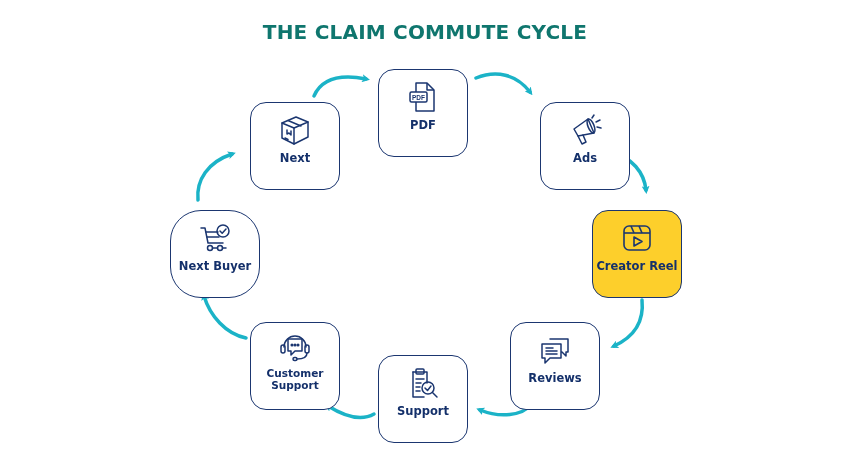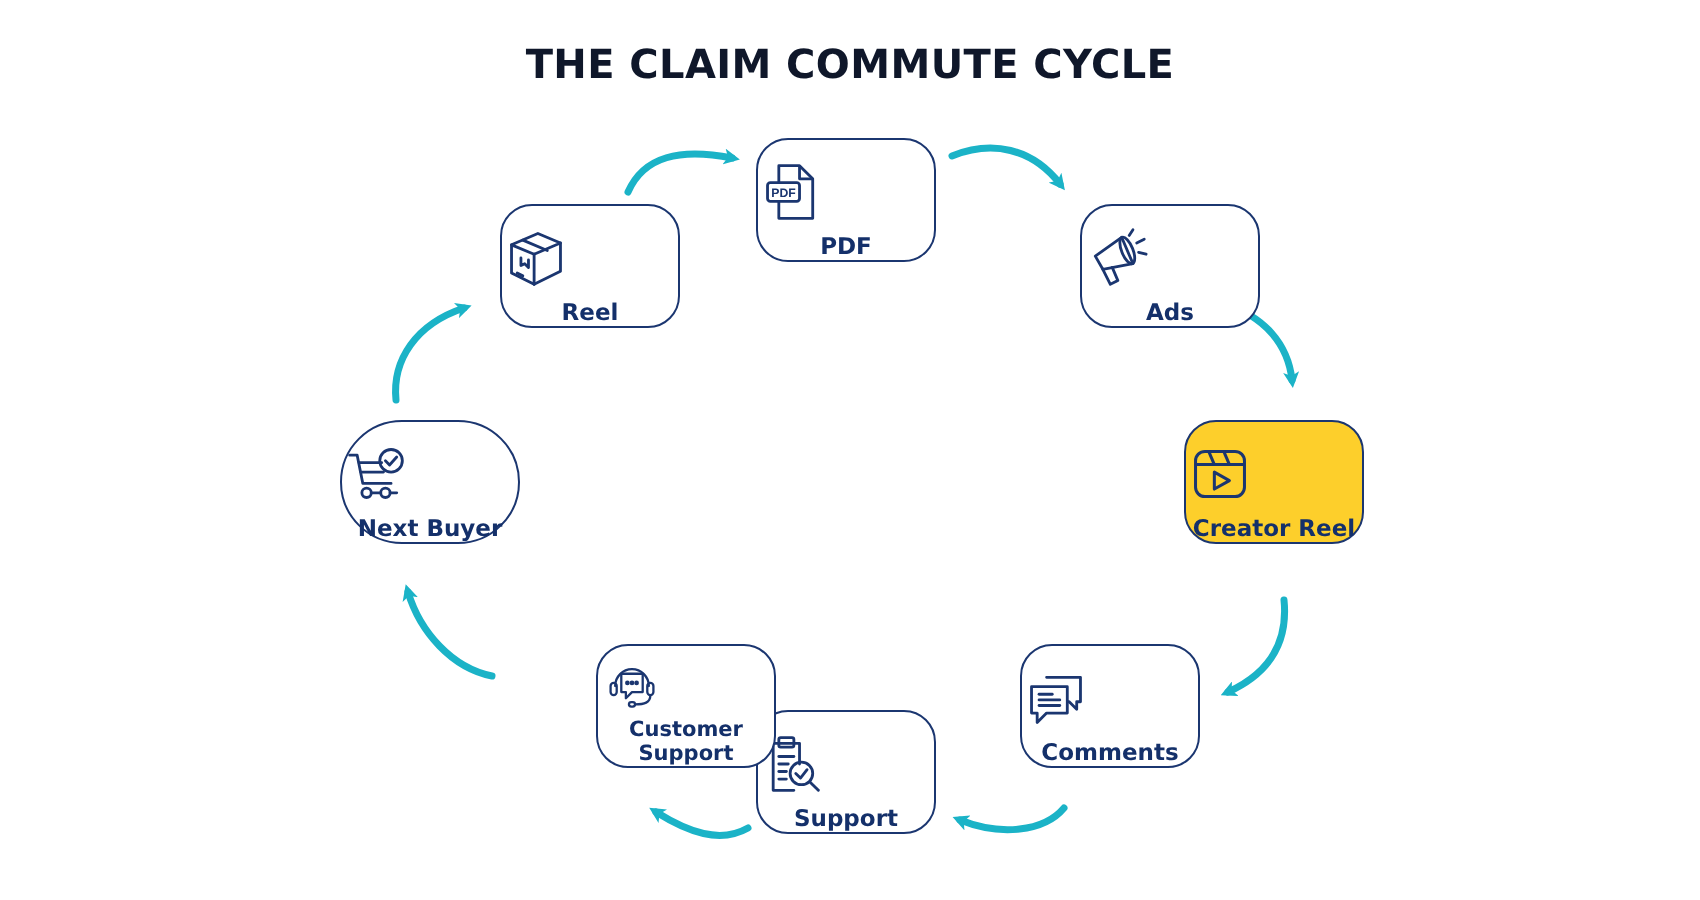--- a/index.html
+++ b/index.html
@@ -1,26 +1,26 @@
 <!DOCTYPE html>
 <html><head>
   <meta charset="utf-8">
   <style>
     html, body { margin: 0; padding: 0; background: #ffffff; }
     body { width: 850px; height: 450px; position: relative; overflow: hidden; font-family: "DejaVu Sans", sans-serif; }
     .title {
       position: absolute; left: 0; width: 850px; top: 20px;
       text-align: center; font-weight: bold; font-size: 20px;
-      color: #0f172a; letter-spacing: 0.2px;
+      color: #0f766e; letter-spacing: 0.2px;
     }
     .node {
-      position: absolute; width: 90px; height: 62px;
+      position: absolute; width: 90px; height: 88px;
       border: 1.5px solid #1b3670; border-radius: 16px;
       background: #ffffff; box-sizing: border-box;
-      display: flex; flex-direction: column; justify-content: flex-start;
+      display: flex; flex-direction: column; align-items: center; justify-content: flex-start;
     }
     .node.highlight { background: #fdcf2b; border-color: #1b3670; }
     .node .icon { width: 34px; height: 34px; margin-top: 10px; display: block; }
     .node .label {
       font-weight: bold; font-size: 11.5px; color: #14306a; text-align: center;
       line-height: 13px; margin-top: 5px; white-space: pre-line;
     }
     .node.two-line .icon { margin-top: 7px; }
     .node.two-line .label { margin-top: 3px; font-size: 10.5px; line-height: 12px; }
     svg.arrows { position: absolute; left: 0; top: 0; width: 850px; height: 450px; pointer-events: none; }
@@ -82,40 +82,40 @@
 </div>
 
 <div class="node" style="left:510px; top:322px;">
   <svg class="icon" viewBox="0 0 34 34" fill="none" stroke="#1b3670" stroke-width="1.5" stroke-linejoin="round" stroke-linecap="round">
     <path d="M12,6 H30 V19 H28 L28,23 L24,19 H23"></path>
     <path d="M4,11 H23 V25 H12 L7,30 V25 H4 Z" fill="#fff"></path>
     <path d="M8,15 H15"></path>
       <path d="M8,18 H19"></path>
       <path d="M8,21 H19"></path>
   </svg>
-  <div class="label">Comments</div>
+  <div class="label">Reviews</div>
 </div>
 
 <div class="node" style="left:378px; top:355px;">
   <svg class="icon" viewBox="0 0 34 34" fill="none" stroke="#1b3670" stroke-width="1.5" stroke-linejoin="round" stroke-linecap="round">
     <path d="M7,6 H21 V17"></path>
     <path d="M7,6 V31 H18"></path>
     <rect x="10" y="3" width="8" height="5" rx="1"></rect>
     <path d="M10,13 H18"></path>
       <path d="M10,17 H15"></path>
       <path d="M10,21 H14"></path>
       <path d="M10,25 H14"></path>
     <circle cx="22" cy="22" r="6"></circle>
     <path d="M19,22 L21.5,24.5 L25,20"></path>
     <path d="M26.5,26.5 L31,31"></path>
   </svg>
   <div class="label">Support</div>
 </div>
 
-<div class="node two-line" style="left:250px; top:322px;margin-left:48px;">
+<div class="node two-line" style="left:250px; top:322px;">
   <svg class="icon" viewBox="0 0 34 34" fill="none" stroke="#1b3670" stroke-width="1.5" stroke-linejoin="round" stroke-linecap="round">
     <path d="M6,17 A11,11 0 0 1 28,17"></path>
     <rect x="3" y="15" width="4" height="8" rx="2"></rect>
     <rect x="27" y="15" width="4" height="8" rx="2"></rect>
     <path d="M29,23 C29,28 25,29 19,29"></path>
     <rect x="15" y="27.5" width="4" height="3" rx="1.5"></rect>
     <path d="M10,9 H24 V21 H17 L13,25 V21 H10 Z"></path>
     <circle cx="14" cy="15" r="0.8" fill="#1b3670"></circle>
       <circle cx="17" cy="15" r="0.8" fill="#1b3670"></circle>
       <circle cx="20" cy="15" r="0.8" fill="#1b3670"></circle>
@@ -141,14 +141,14 @@
 
 <div class="node" style="left:250px; top:102px;">
   <svg class="icon" viewBox="0 0 34 34" fill="none" stroke="#1b3670" stroke-width="1.5" stroke-linejoin="round" stroke-linecap="round">
     <path d="M4,10 L18,4 L30,9 L16,15 Z"></path>
     <path d="M4,10 V25 L16,31 V15"></path>
     <path d="M30,9 V24 L16,31"></path>
     <path d="M10,7.5 L23,13"></path>
     <path d="M9,17 V21 L11,20 L13,22 V18"></path>
     <path d="M7,25 L10,26.5"></path>
   </svg>
-  <div class="label">Reel</div>
+  <div class="label">Next</div>
 </div>
 
 </body></html>

